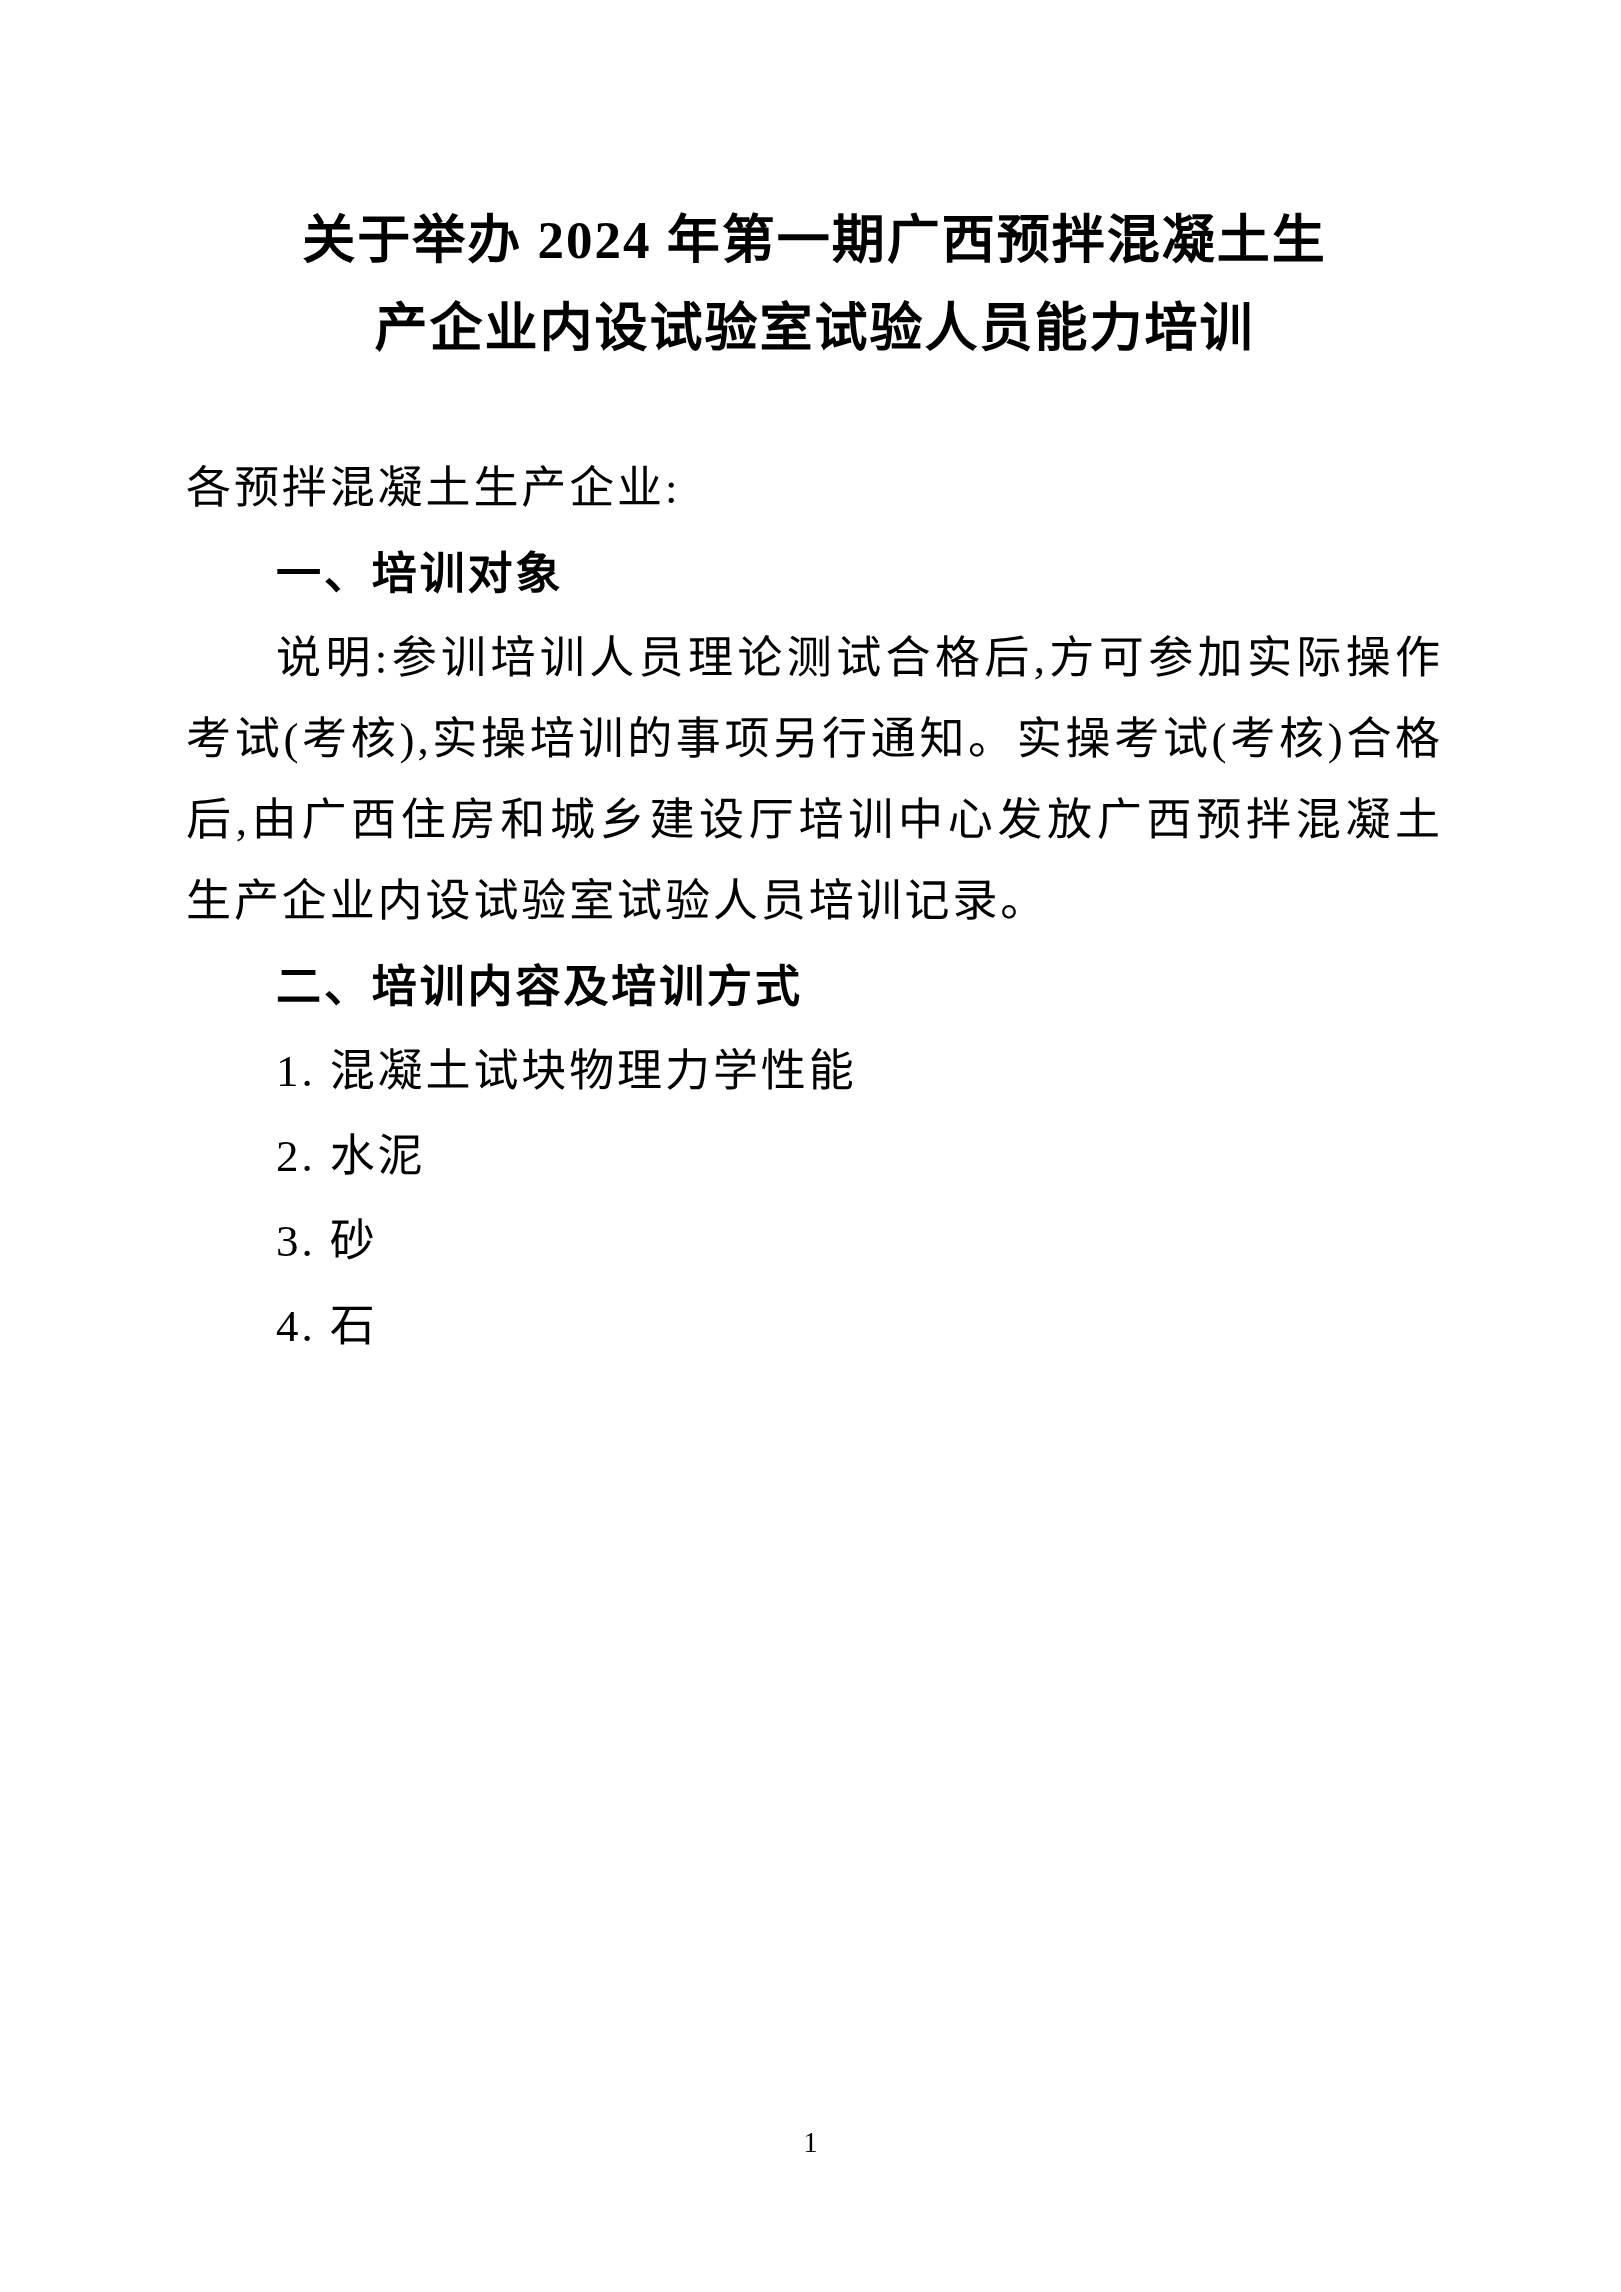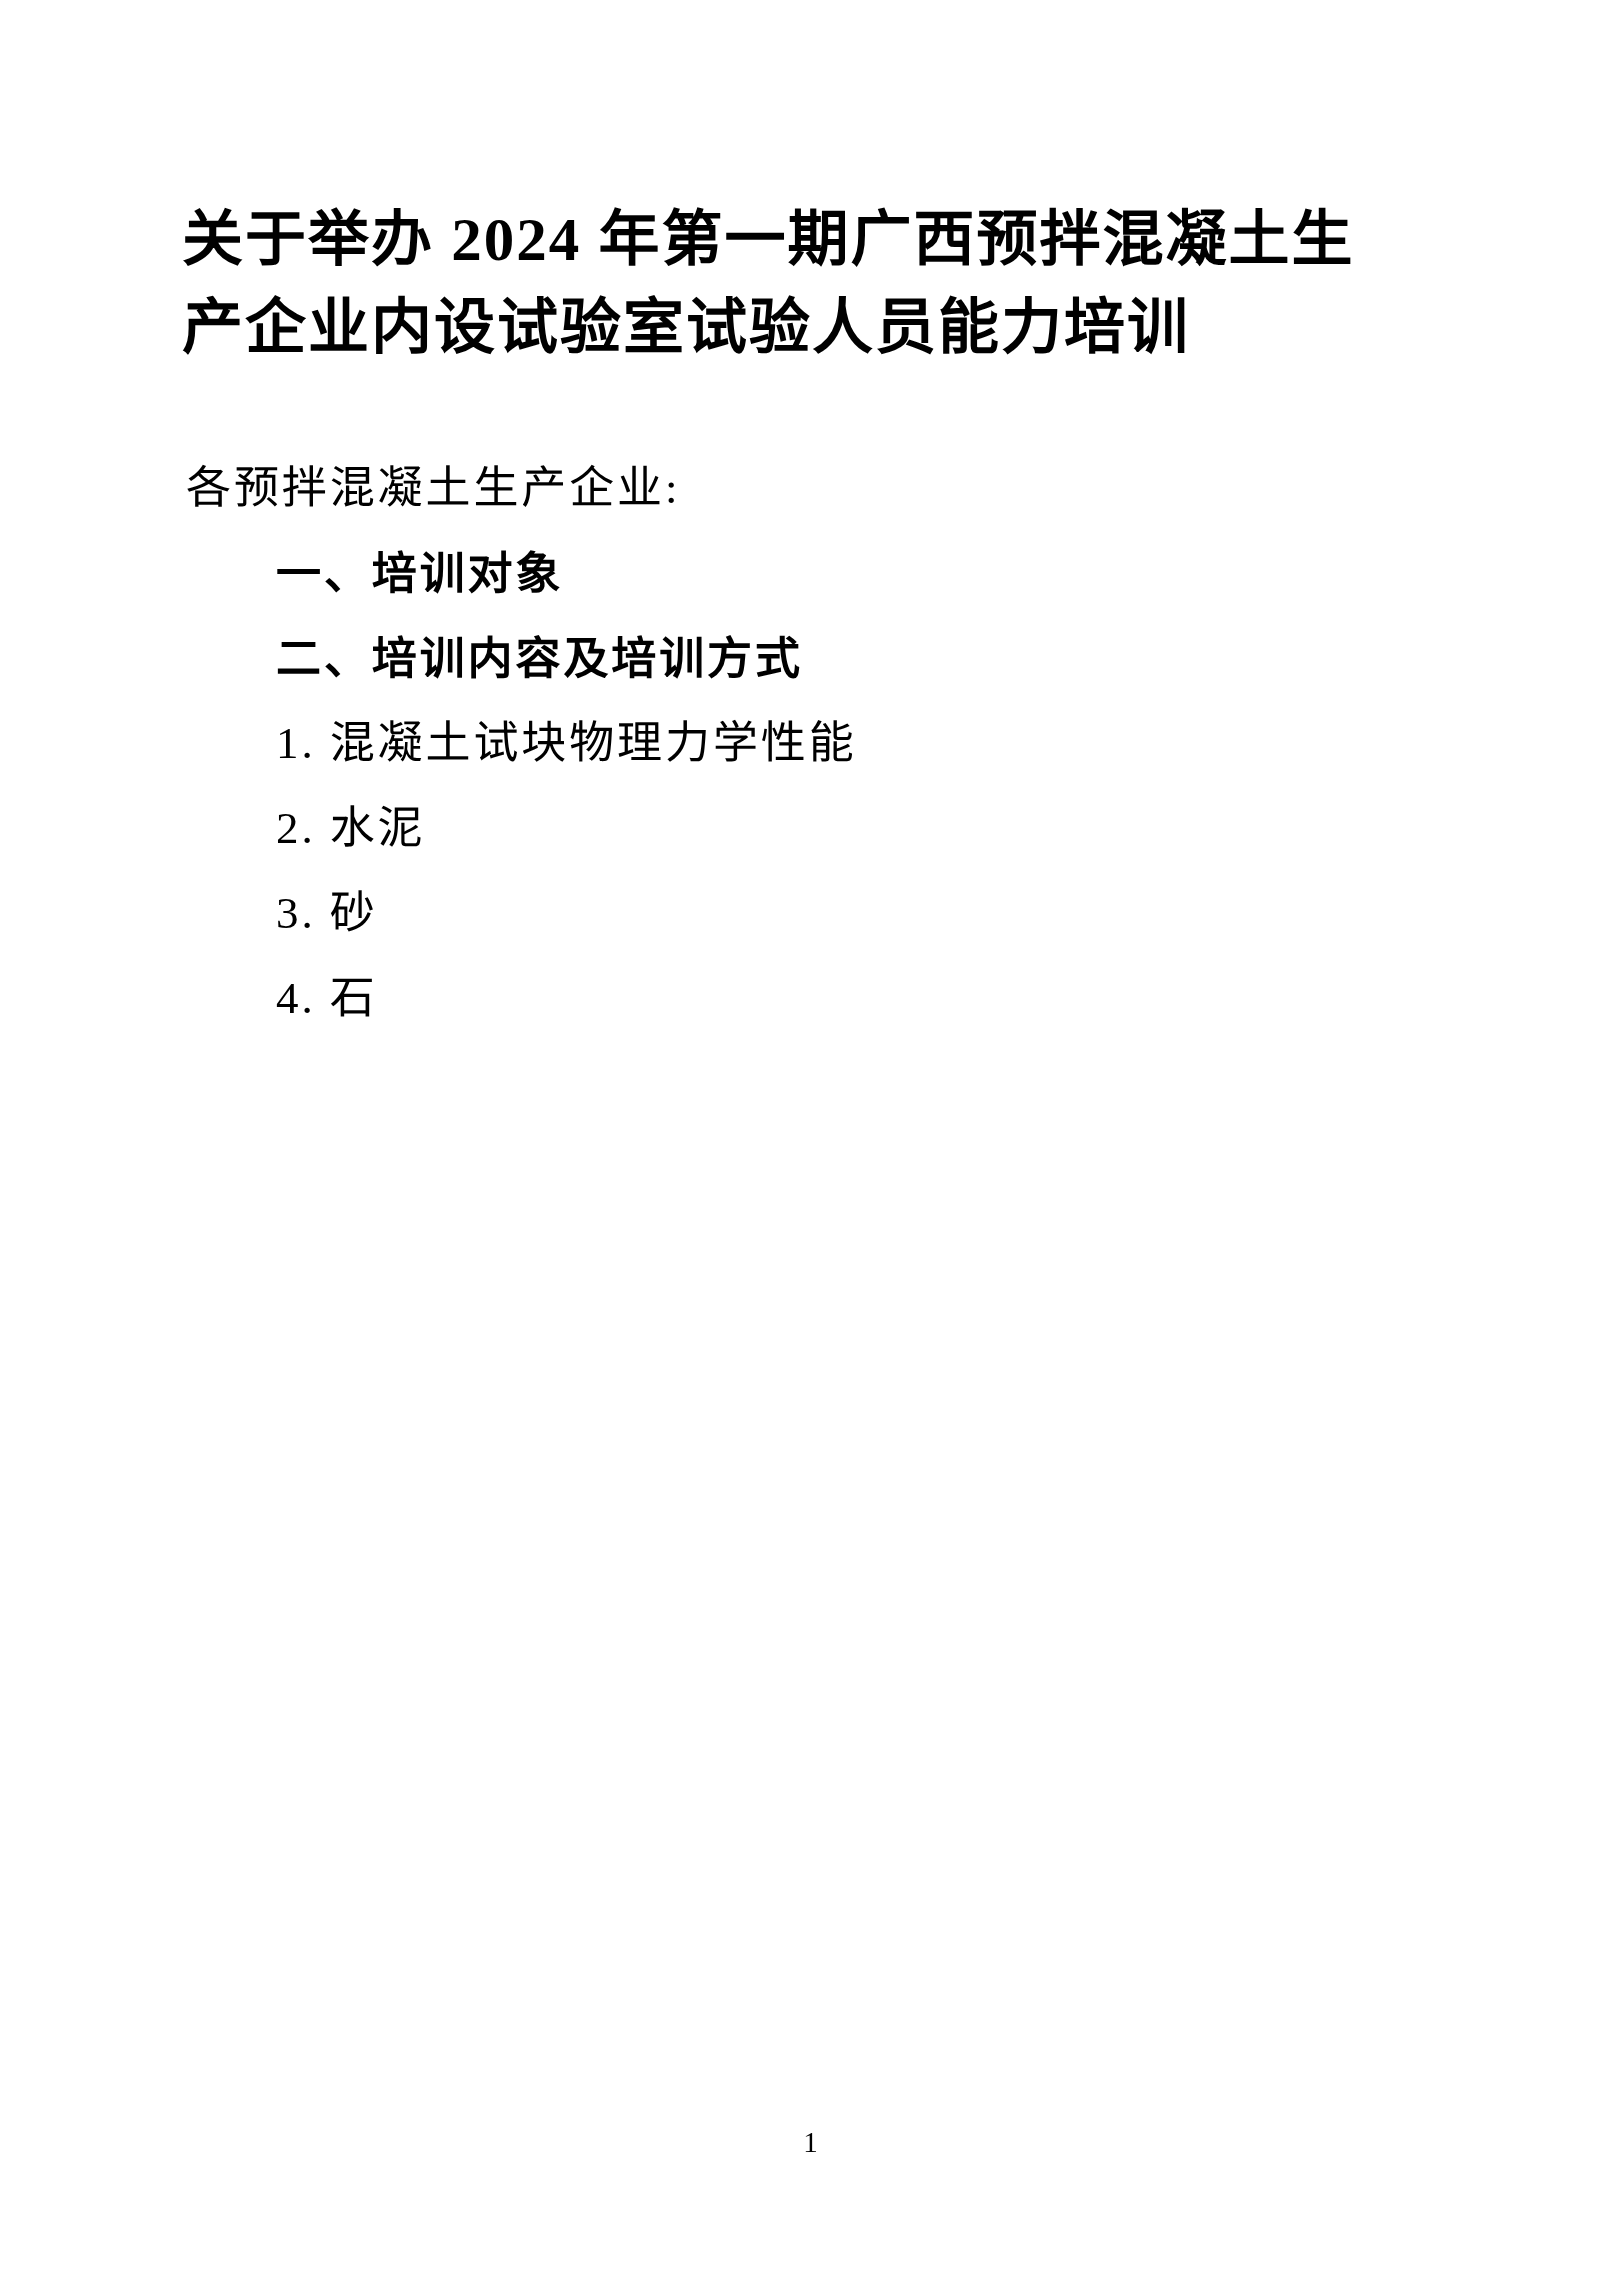--- a/index.html
+++ b/index.html
@@ -14,22 +14,23 @@
     margin: 0 auto;
     background: #ffffff;
     color: #000000;
     box-sizing: border-box;
     padding: 196px 174px 0 182px;
     overflow: hidden;
   }
   .doc-title {
     font-family: "Liberation Serif", "DejaVu Serif", serif;
     font-weight: bold;
-    font-size: 61px;
+    font-size: 53px;
     line-height: 88px;
+    text-align: center;
     letter-spacing: 2px;
     margin: 0 0 76px 0;
   }
   .doc-title .tline {
     display: block;
   }
   .doc-body {
     font-family: "Liberation Serif", "DejaVu Serif", serif;
     font-size: 45px;
     line-height: 81px;
@@ -71,20 +72,21 @@
 <div class="page">
 
   <h1 class="doc-title">
     <span class="tline">关于举办 2024 年第一期广西预拌混凝土生</span>
     <span class="tline">产企业内设试验室试验人员能力培训</span>
   </h1>
 
   <div class="doc-body">
     <p>各预拌混凝土生产企业:</p>
     <p class="heading-bold">一、培训对象</p>
+    <p class="indent">说明:参训培训人员理论测试合格后,方可参加实际操作考试(考核),实操培训的事项另行通知。实操考试(考核)合格后,由广西住房和城乡建设厅培训中心发放广西预拌混凝土生产企业内设试验室试验人员培训记录。</p>
     <p class="heading-bold">二、培训内容及培训方式</p>
     <p class="list-item">1. 混凝土试块物理力学性能</p>
     <p class="list-item">2. 水泥</p>
     <p class="list-item">3. 砂</p>
     <p class="list-item">4. 石</p>
   </div>
 
   <div class="page-footer">
     <span>1</span>
   </div>

